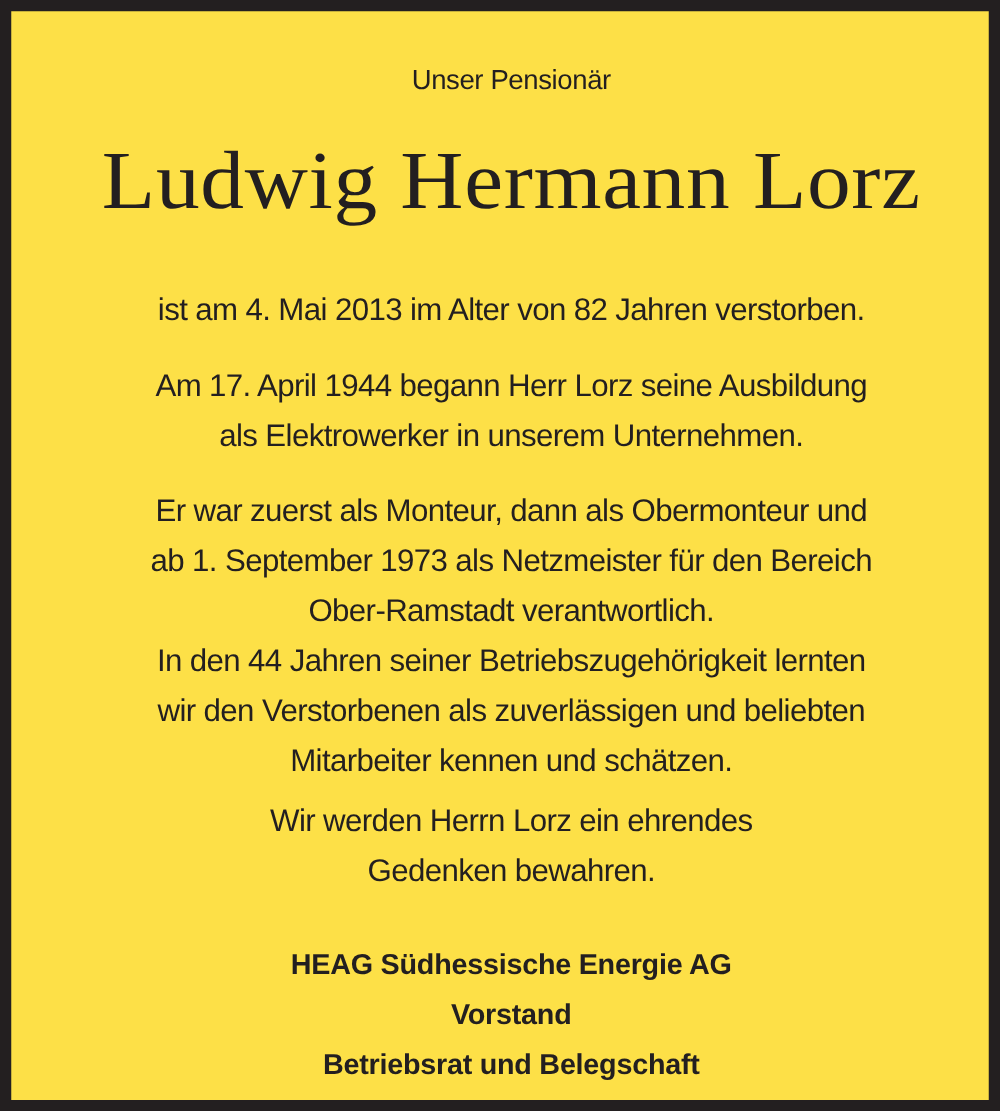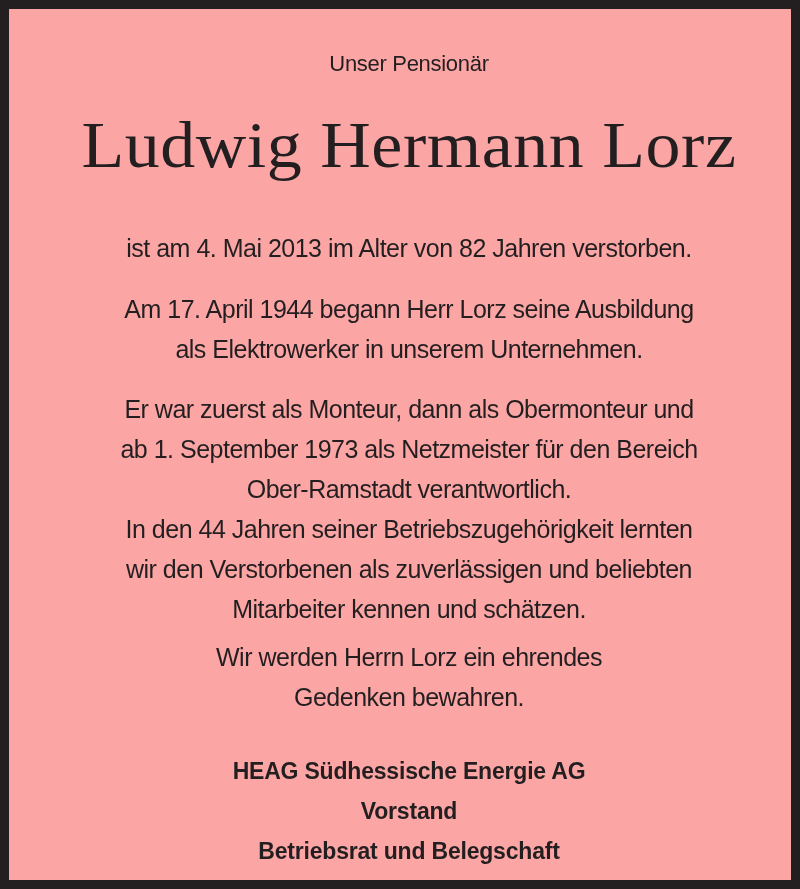--- a/index.html
+++ b/index.html
@@ -2,21 +2,21 @@
 <html><head>
 <meta charset="utf-8">
 <style>
   html, body { margin: 0; padding: 0; background: #ffffff; }
   body { width: 800px; height: 889px; position: relative; overflow: hidden; }
   .frame {
     position: absolute; left: 0; top: 0;
     width: 800px; height: 889px;
     box-sizing: border-box;
     border: 9px solid #231f20;
-    background: #fca5a5;
+    background: #fde047;
   }
   .txt {
     position: absolute; left: 0; width: 800px; text-align: center;
     color: #231f20; white-space: nowrap;
     font-family: "Liberation Sans", sans-serif;
   }
   .intro { top: 42px; font-size: 22px; letter-spacing: -0.3px; }
   .name {
     top: 96px; font-family: "Liberation Serif", serif;
     font-size: 66px; letter-spacing: 0.5px; line-height: 80px;

